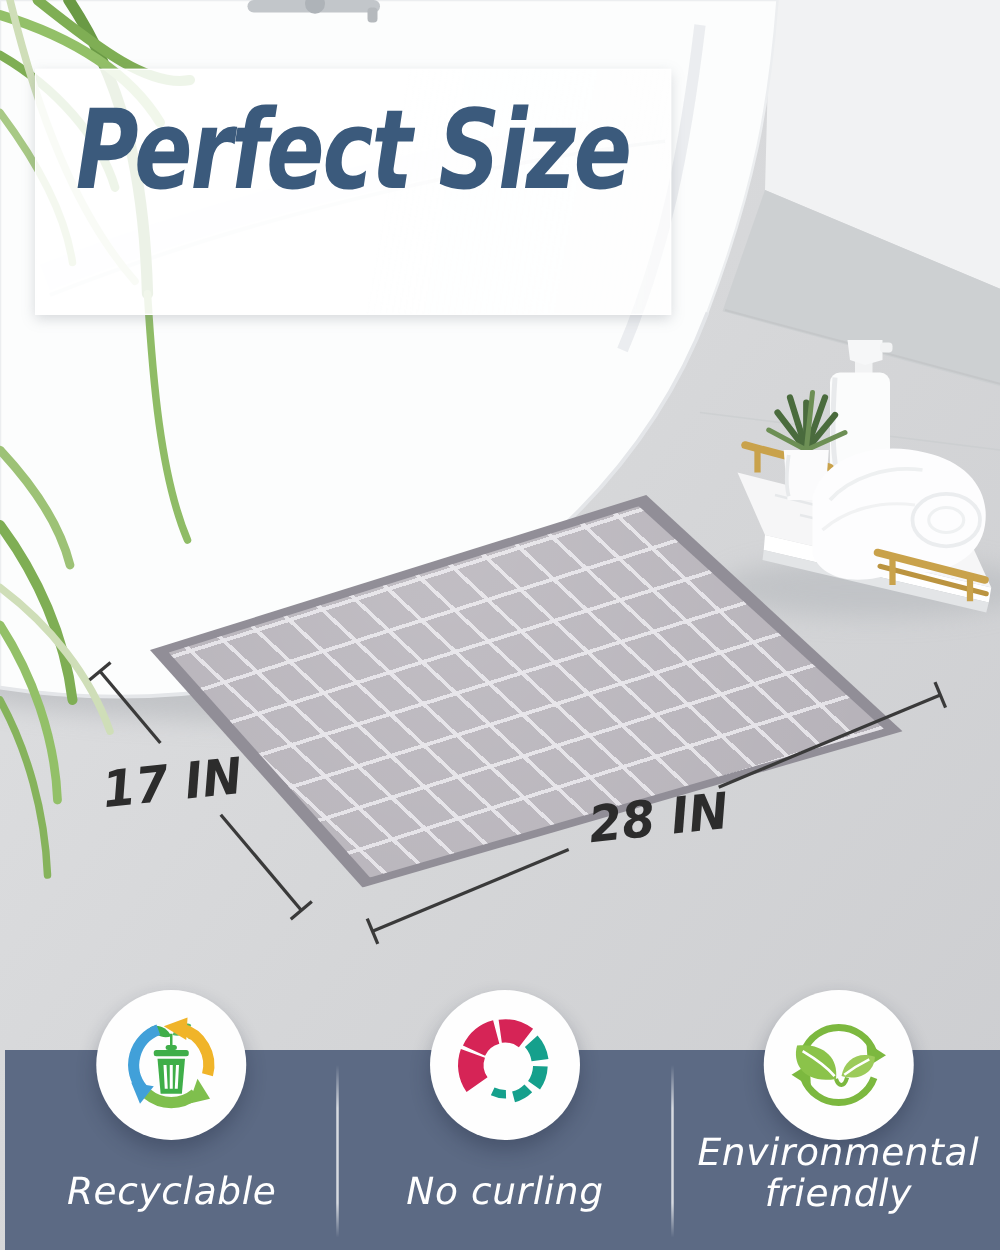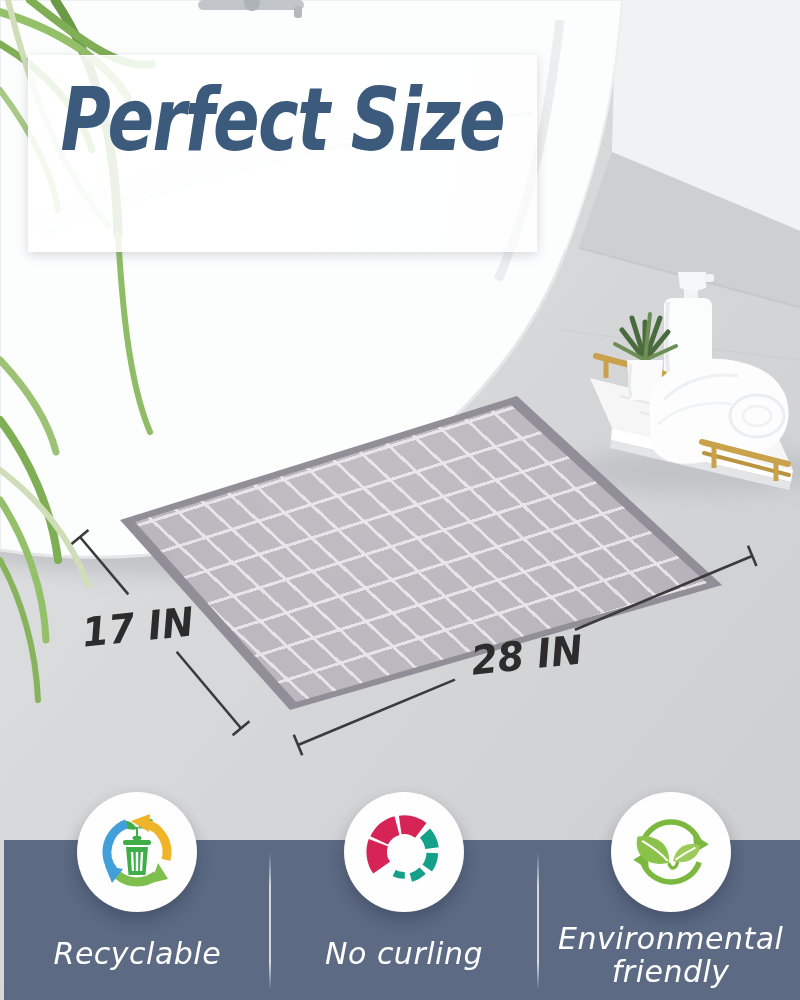--- a/index.html
+++ b/index.html
@@ -42,21 +42,21 @@
   .panel{position:absolute;left:4px;top:840px;width:800px;height:160px;
          background:#5c6a84;display:flex;}
   .feature{flex:1;position:relative;}
   .circle{position:absolute;top:-48px;left:50%;transform:translateX(-50%);
           width:120px;height:120px;border-radius:50%;background:#fefefe;
           box-shadow:0 8px 16px rgba(30,40,60,.33);
           display:flex;align-items:center;justify-content:center;}
   .flabel{position:absolute;top:96px;width:100%;text-align:center;
           font-style:italic;font-size:30px;color:#ffffff;letter-spacing:.5px;}
   .flabel.two-line{top:66px;line-height:1.1;}
-  .flabel.two-line span{display:inline-block;max-width:250px;margin-top:16px;}
+  .flabel.two-line span{display:inline-block;max-width:250px;}
   .divider{position:absolute;top:12px;width:2px;height:138px;
            background:linear-gradient(rgba(255,255,255,0),rgba(255,255,255,.75) 25%,rgba(255,255,255,.75) 80%,rgba(255,255,255,0));}
   .divider.d1{left:265px;}
   .divider.d2{left:533px;}
 </style>
 </head>
 <body>
 
 <div class="stage">
 

